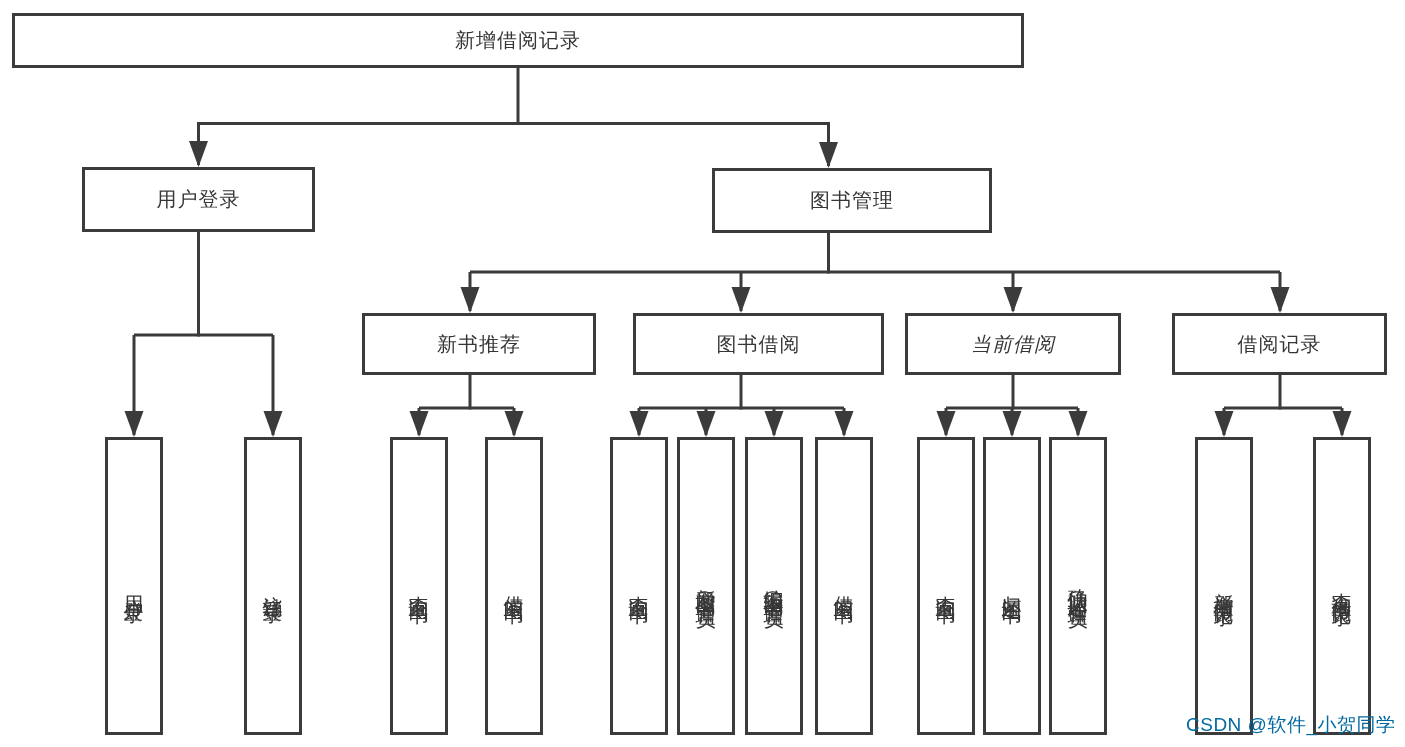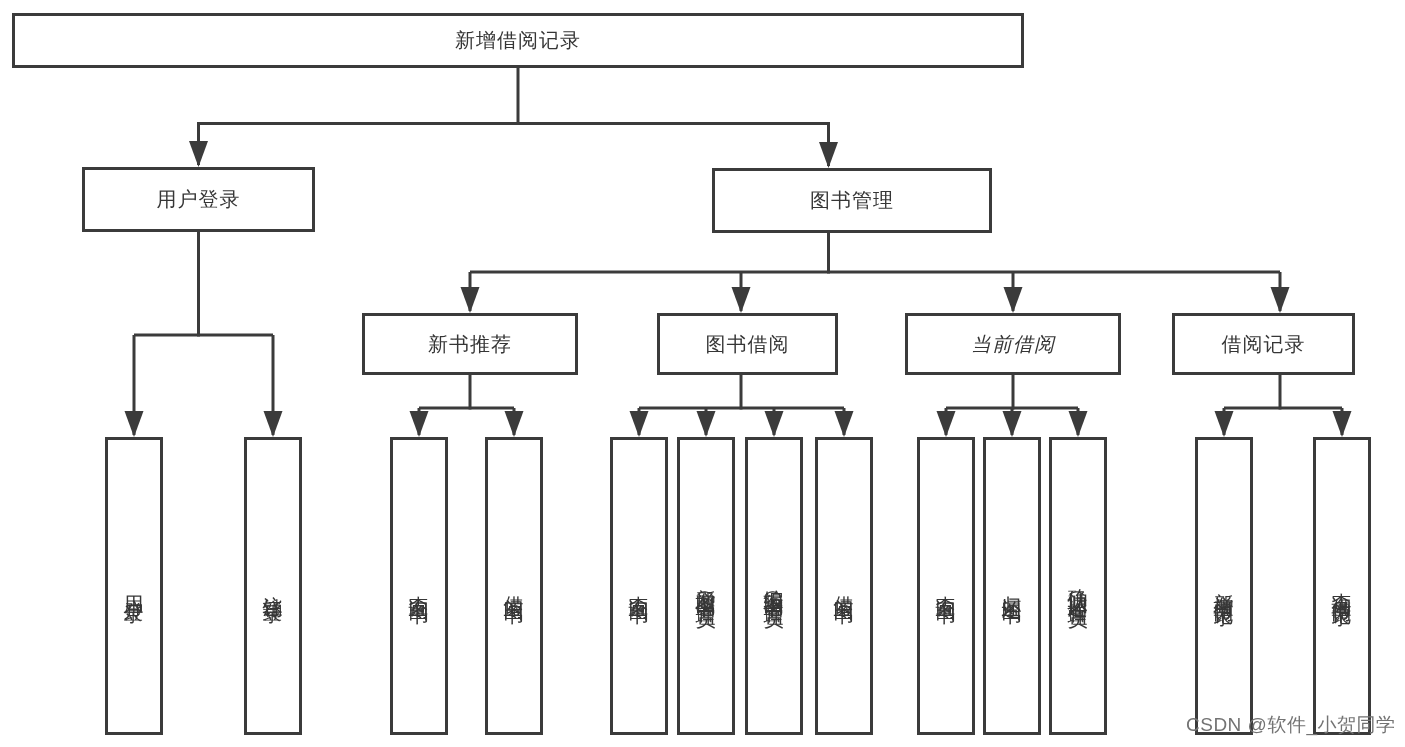--- a/index.html
+++ b/index.html
@@ -37,21 +37,21 @@
     text-orientation: mixed;
     font-size: 20px;
     letter-spacing: 3px;
     line-height: 1;
   }
   .watermark {
     position: absolute;
     left: 1186px;
     top: 712px;
     font-size: 19px;
-    color: #737373;
+    color: #0369a1;
     letter-spacing: 0.5px;
     white-space: nowrap;
     z-index: 3;
     text-align: center;
   }
 </style>
 </head>
 <body>
 
 <div class="stage">
@@ -120,24 +120,24 @@
       <polygon points="1214.5,411 1233.5,411 1224,437"></polygon>
       <polygon points="1332.5,411 1351.5,411 1342,437"></polygon>
     </g>
   </svg>
 
   <div class="node h-node" style="left:12px; top:13px; width:1012px; height:55px;">新增借阅记录</div>
 
   <div class="node h-node" style="left:82px; top:167px; width:233px; height:65px;">用户登录</div>
   <div class="node h-node" style="left:712px; top:168px; width:280px; height:65px;">图书管理</div>
 
-  <div class="node h-node" style="left:362px; top:313px; width:216px; height:62px;">新书推荐</div>
-  <div class="node h-node" style="left:633px; top:313px; width:181px; height:62px;margin-left:24px;">图书借阅</div>
+  <div class="node h-node" style="left:362px; top:313px; width:234px; height:62px;">新书推荐</div>
+  <div class="node h-node" style="left:633px; top:313px; width:251px; height:62px;">图书借阅</div>
   <div class="node h-node" style="left:905px; top:313px; width:216px; height:62px;font-style:italic;">当前借阅</div>
-  <div class="node h-node" style="left:1172px; top:313px; width:183px; height:62px;">借阅记录</div>
+  <div class="node h-node" style="left:1172px; top:313px; width:215px; height:62px;">借阅记录</div>
 
   <div class="node v-node" style="left:105px; top:437px; width:58px; height:298px;">用户登录</div>
   <div class="node v-node" style="left:244px; top:437px; width:58px; height:298px;">注销登录</div>
 
   <div class="node v-node" style="left:390px; top:437px; width:58px; height:298px;">查询图书</div>
   <div class="node v-node" style="left:485px; top:437px; width:58px; height:298px;">借阅图书</div>
 
   <div class="node v-node" style="left:610px; top:437px; width:58px; height:298px;">查询图书</div>
   <div class="node v-node" style="left:677px; top:437px; width:58px; height:298px;">新增图书（管理员）</div>
   <div class="node v-node" style="left:745px; top:437px; width:58px; height:298px;">编辑图书（管理员）</div>

